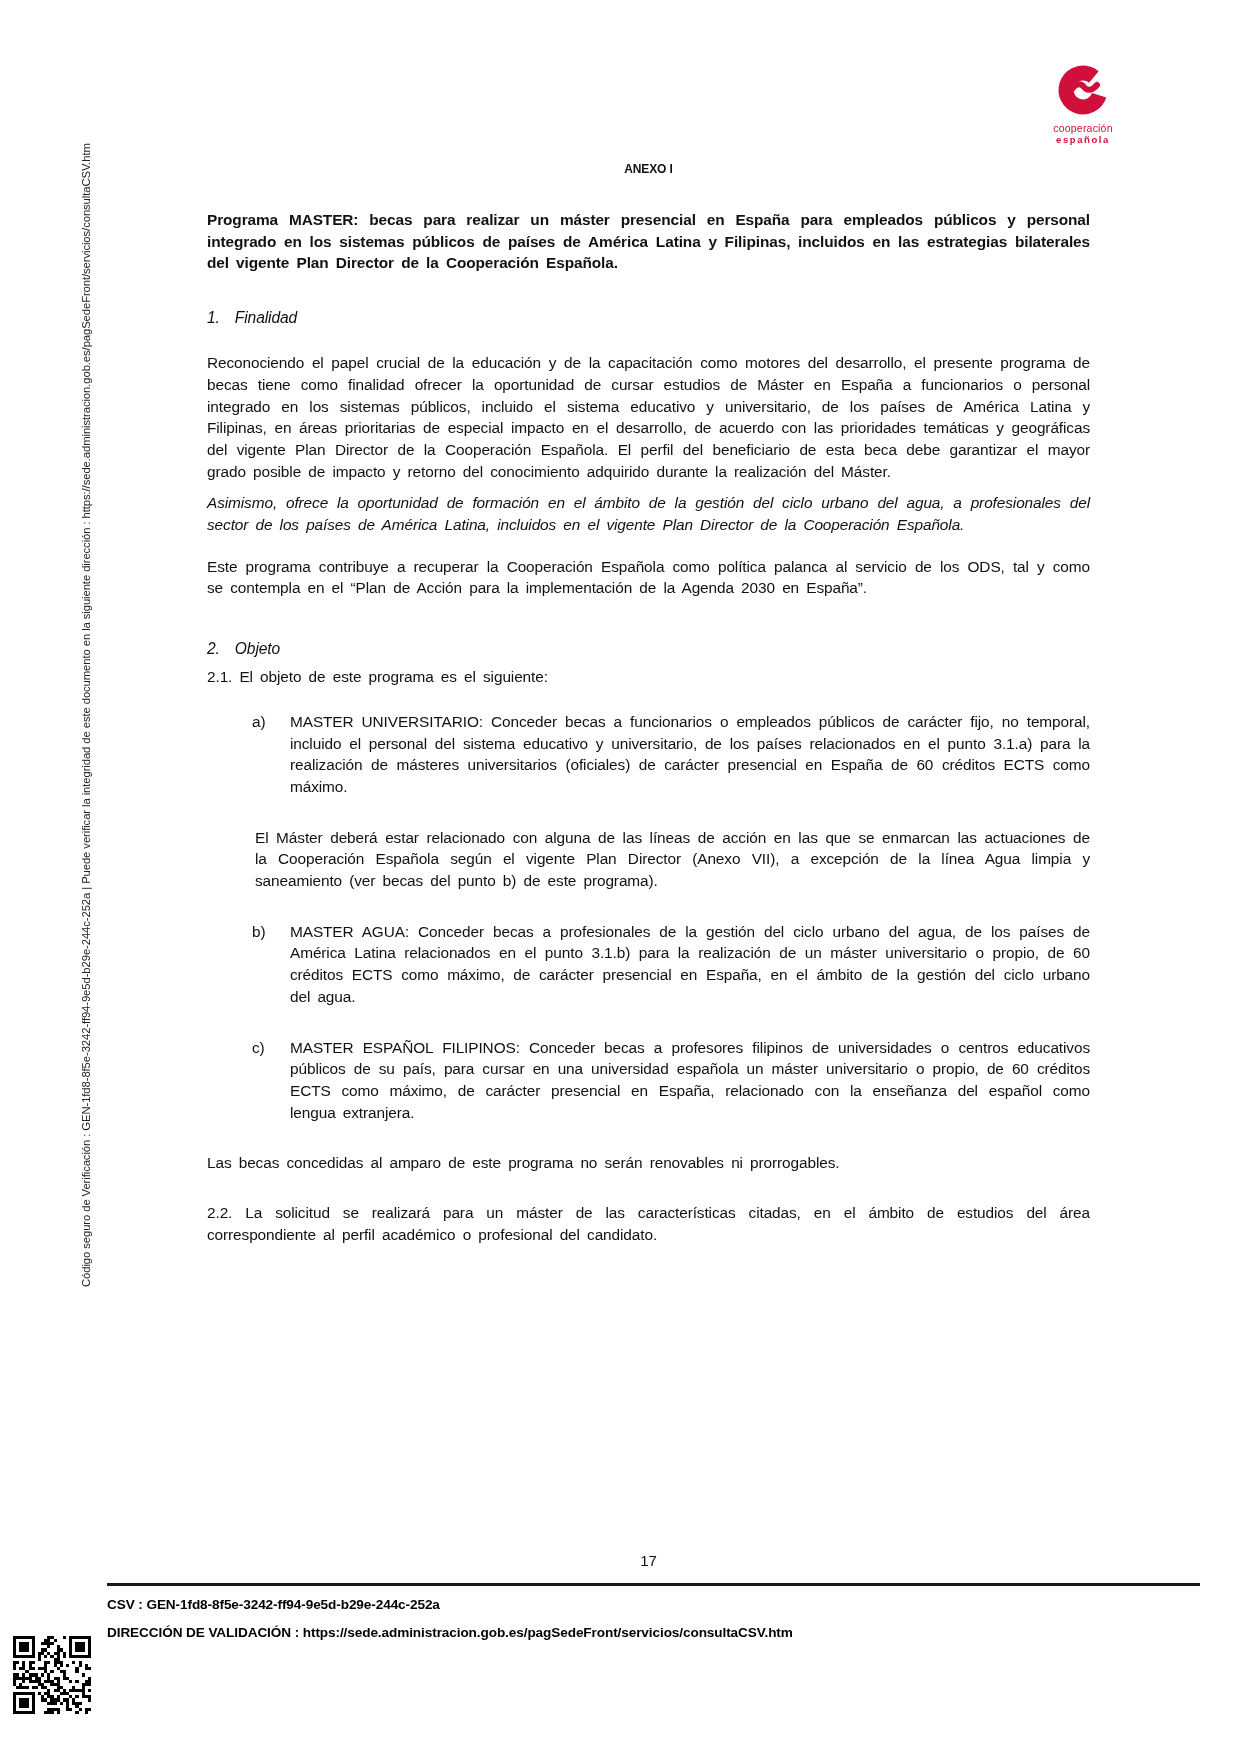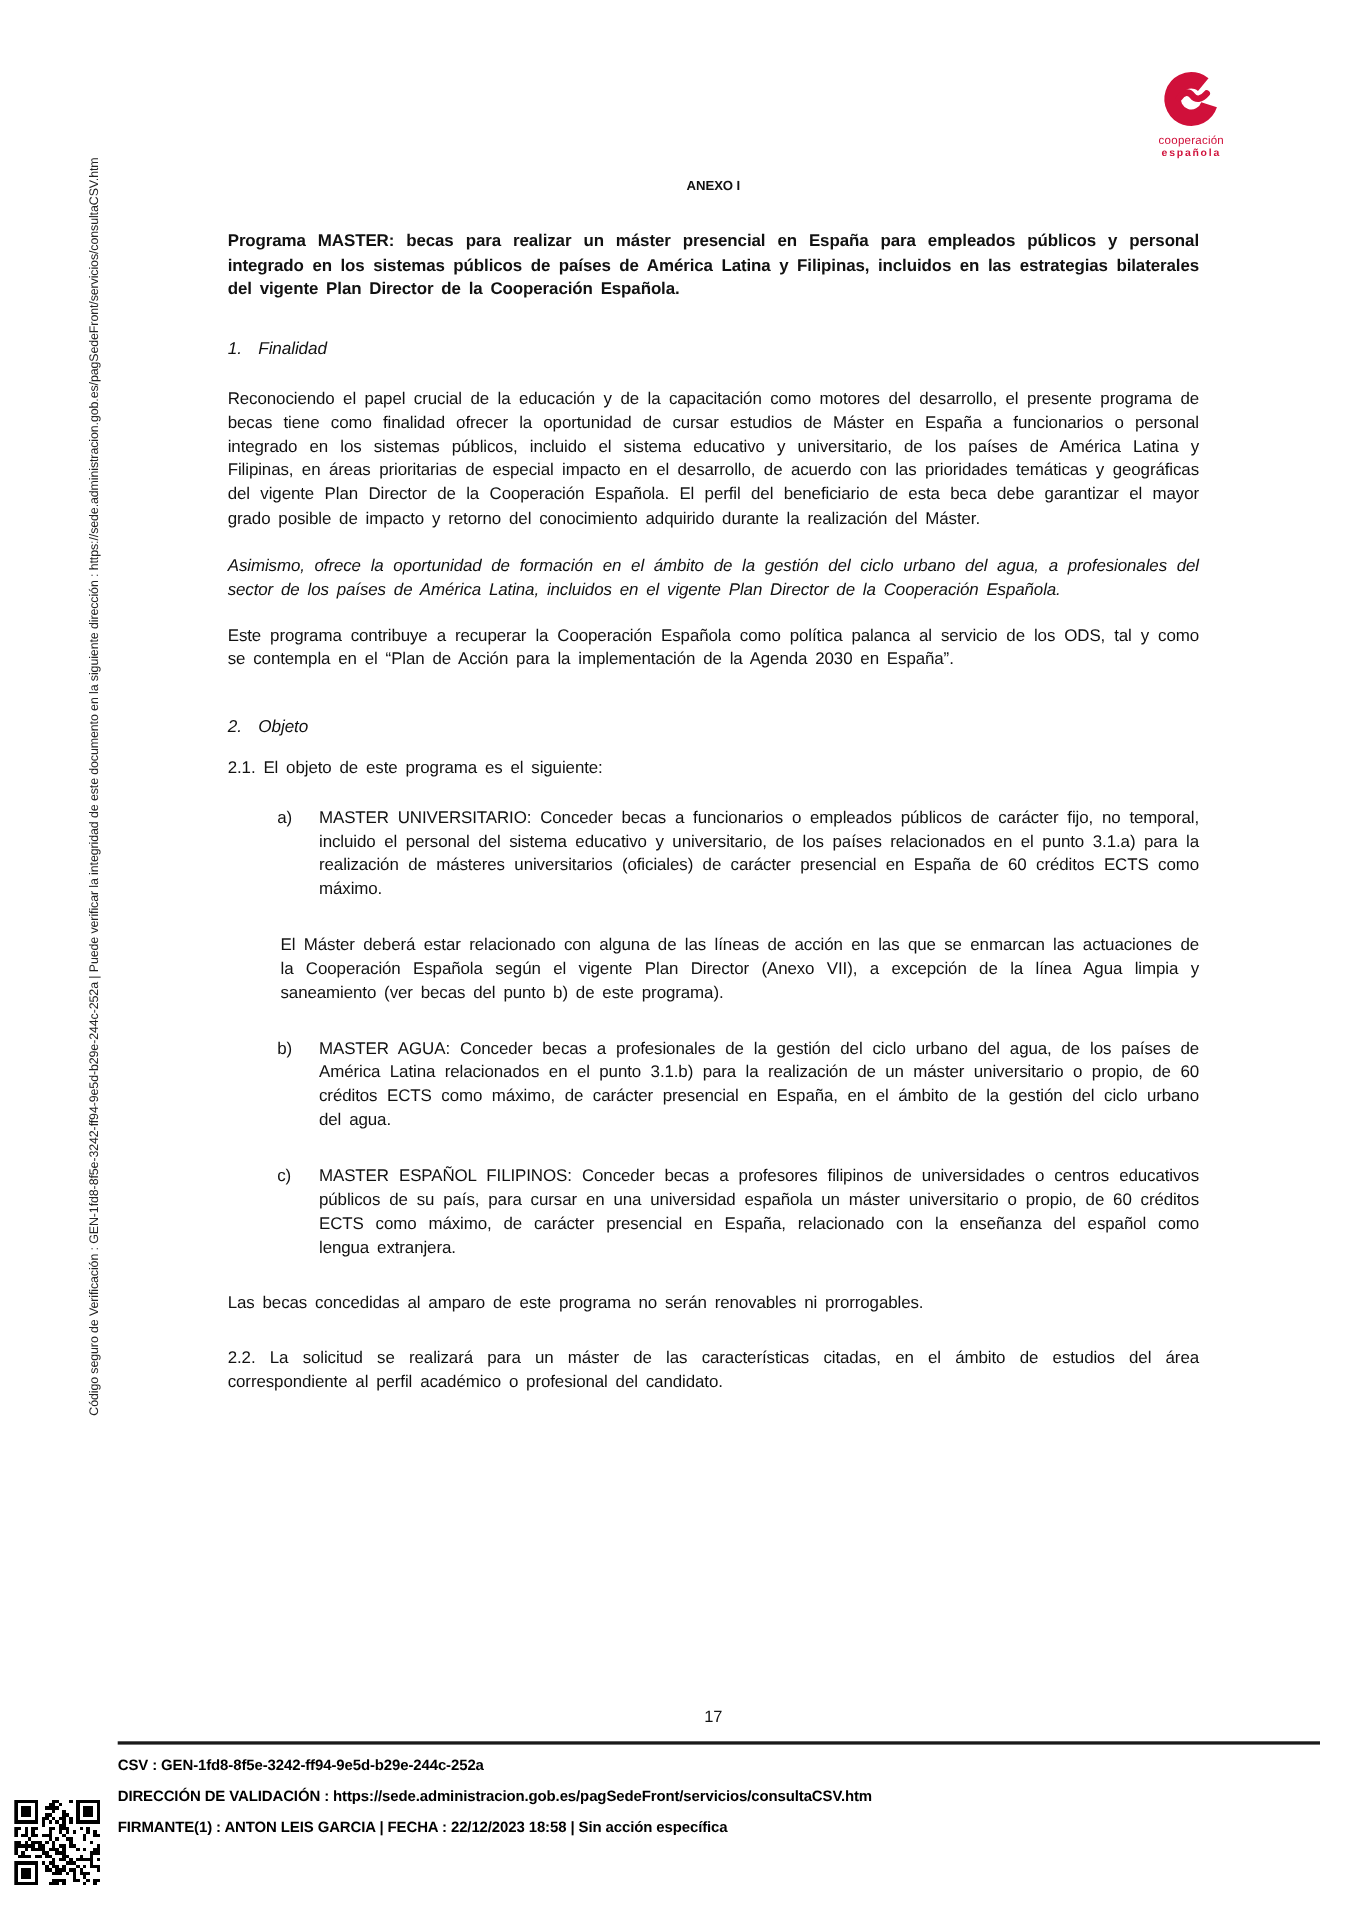--- a/index.html
+++ b/index.html
@@ -33,24 +33,24 @@
   }
   p{margin:0;}
   .bold{font-weight:bold;}
   .section-heading{
     font-size:15.6px;font-style:italic;font-weight:normal;text-align:left;
     margin:0;line-height:22px;word-spacing:0;
   }
   .section-heading .h-num{margin-right:15px;}
   .mb-intro{margin-bottom:33px;}
   .mb-h1{margin-bottom:23px;}
-  .mb-p1{margin-bottom:22px;}
+  .mb-p1{margin-bottom:10px;}
   .mb-p2{margin-bottom:20px;font-style:italic;}
   .mb-p3{margin-bottom:39px;}
-  .mb-h2{margin-bottom:16px;}
+  .mb-h2{margin-bottom:6px;}
   .mb-21{margin-bottom:23px;}
   .mb-item{margin-bottom:29px;}
   .mb-note{margin-bottom:28px;}
 
   .list-item{display:flex;margin-left:45px;}
   .list-item .item-label{flex:0 0 38px;}
   .list-item .item-text{flex:1;}
   .sub-par{margin-left:48px;}
 
   .page-number{
@@ -128,21 +128,20 @@
 
   </main>
 
   <div class="page-number">17</div>
 
   <div class="footer-rule"></div>
 
   <footer class="footer">
     <div>CSV : GEN-1fd8-8f5e-3242-ff94-9e5d-b29e-244c-252a</div>
     <div>DIRECCIÓN DE VALIDACIÓN : https://sede.administracion.gob.es/pagSedeFront/servicios/consultaCSV.htm</div>
-    <div>FIRMANTE(1) : ANTON LEIS GARCIA | FECHA : 22/12/2023 18:58 | Sin acción específica</div>
   </footer>
 
   <div class="qr">
     <svg id="qr-svg" viewBox="0 0 25 25" shape-rendering="crispEdges">
         <rect x="11" y="0" width="1" height="1" fill="#000"></rect>
         <rect x="12" y="0" width="1" height="1" fill="#000"></rect>
         <rect x="16" y="0" width="1" height="1" fill="#000"></rect>
         <rect x="10" y="1" width="1" height="1" fill="#000"></rect>
         <rect x="11" y="1" width="1" height="1" fill="#000"></rect>
         <rect x="13" y="1" width="1" height="1" fill="#000"></rect>

